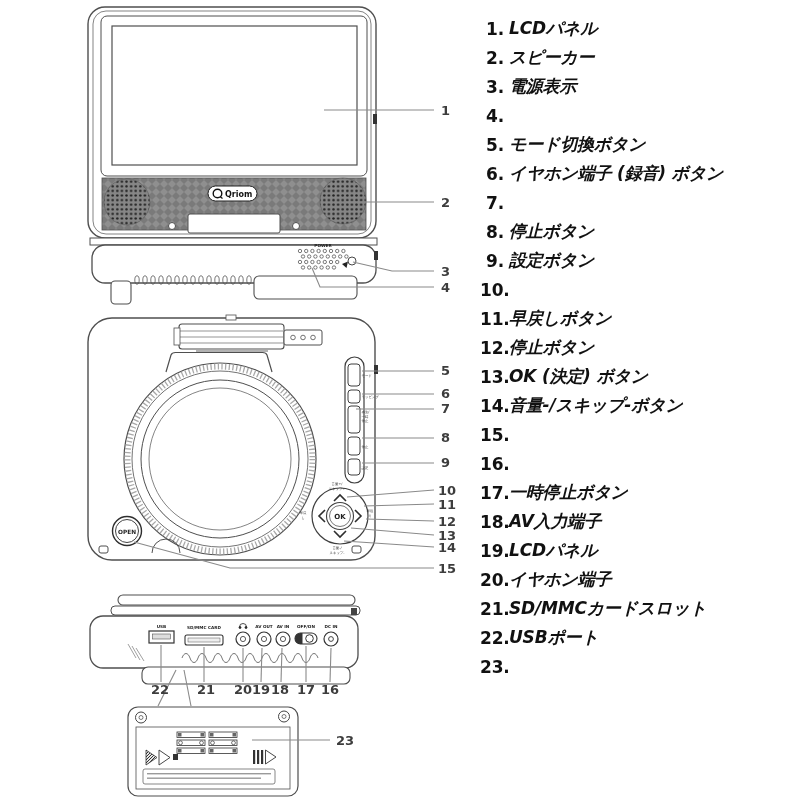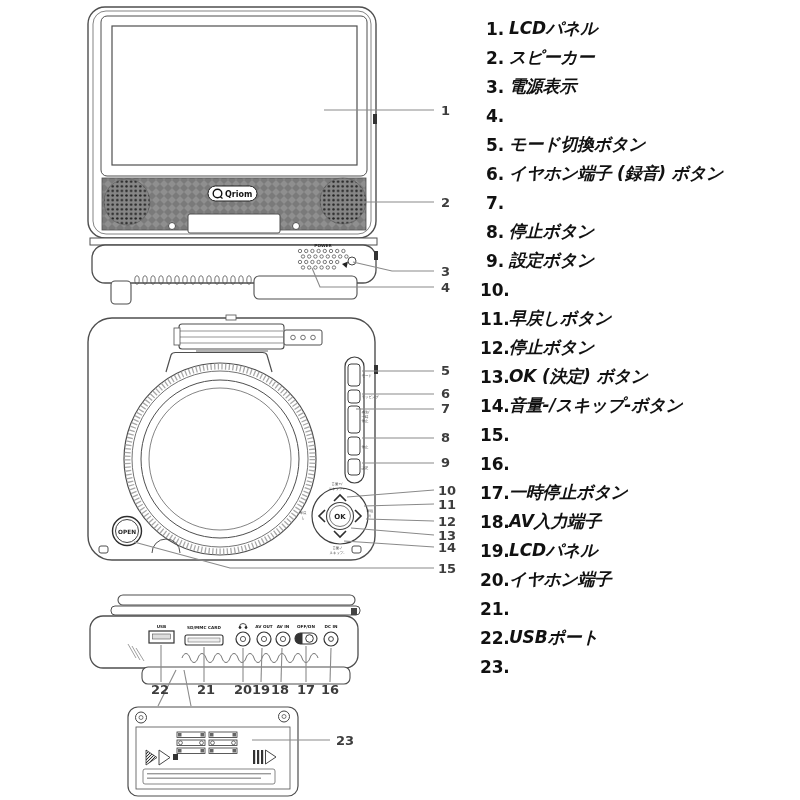--- a/index.html
+++ b/index.html
@@ -443,20 +443,21 @@
   <div class="lrow">
         <span class="lnum">19.</span>
         <span class="llab">LCDパネル</span>
       </div>
   <div class="lrow">
         <span class="lnum">20.</span>
         <span class="llab">イヤホン端子</span>
       </div>
   <div class="lrow">
         <span class="lnum">21.</span>
+        <span class="llab">SD/MMCカードスロット</span>
       </div>
   <div class="lrow">
         <span class="lnum">22.</span>
         <span class="llab">USBポート</span>
       </div>
   <div class="lrow">
         <span class="lnum">23.</span>
       </div>
 </div>
 

